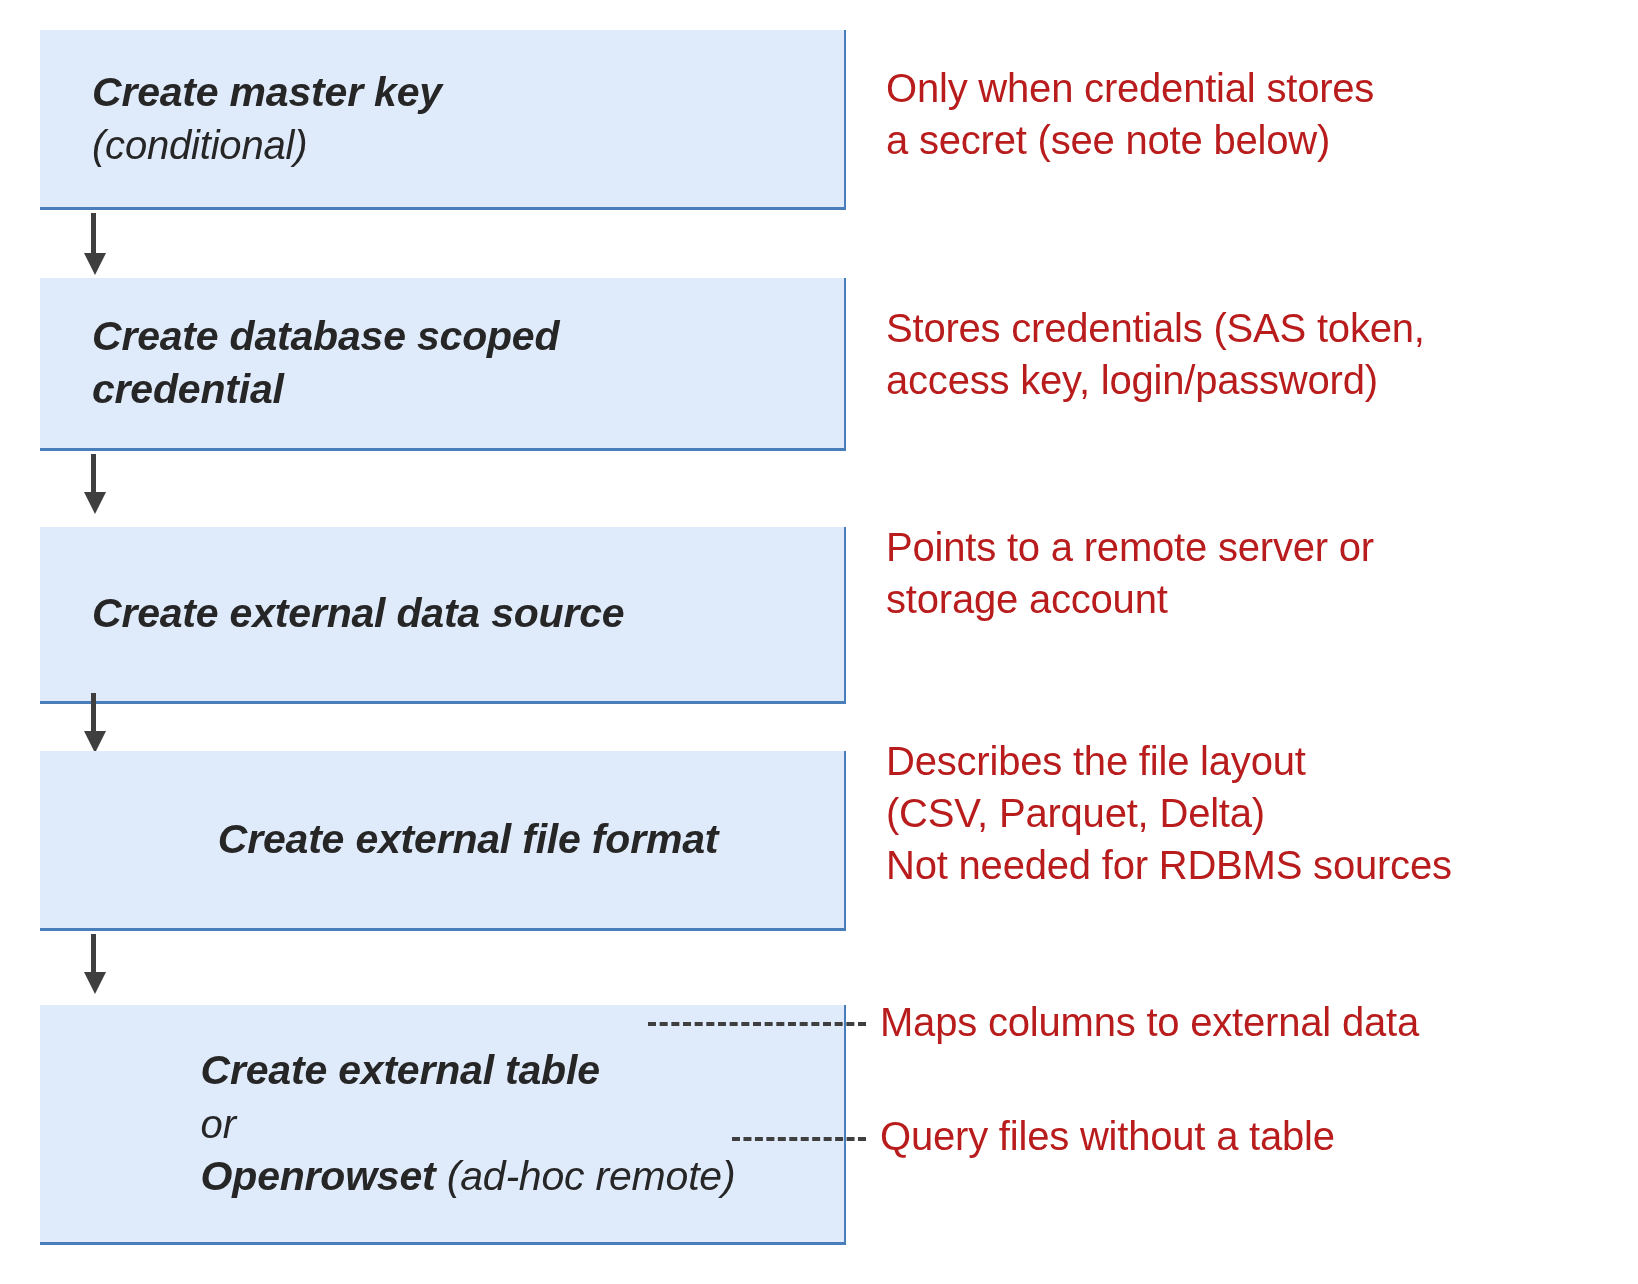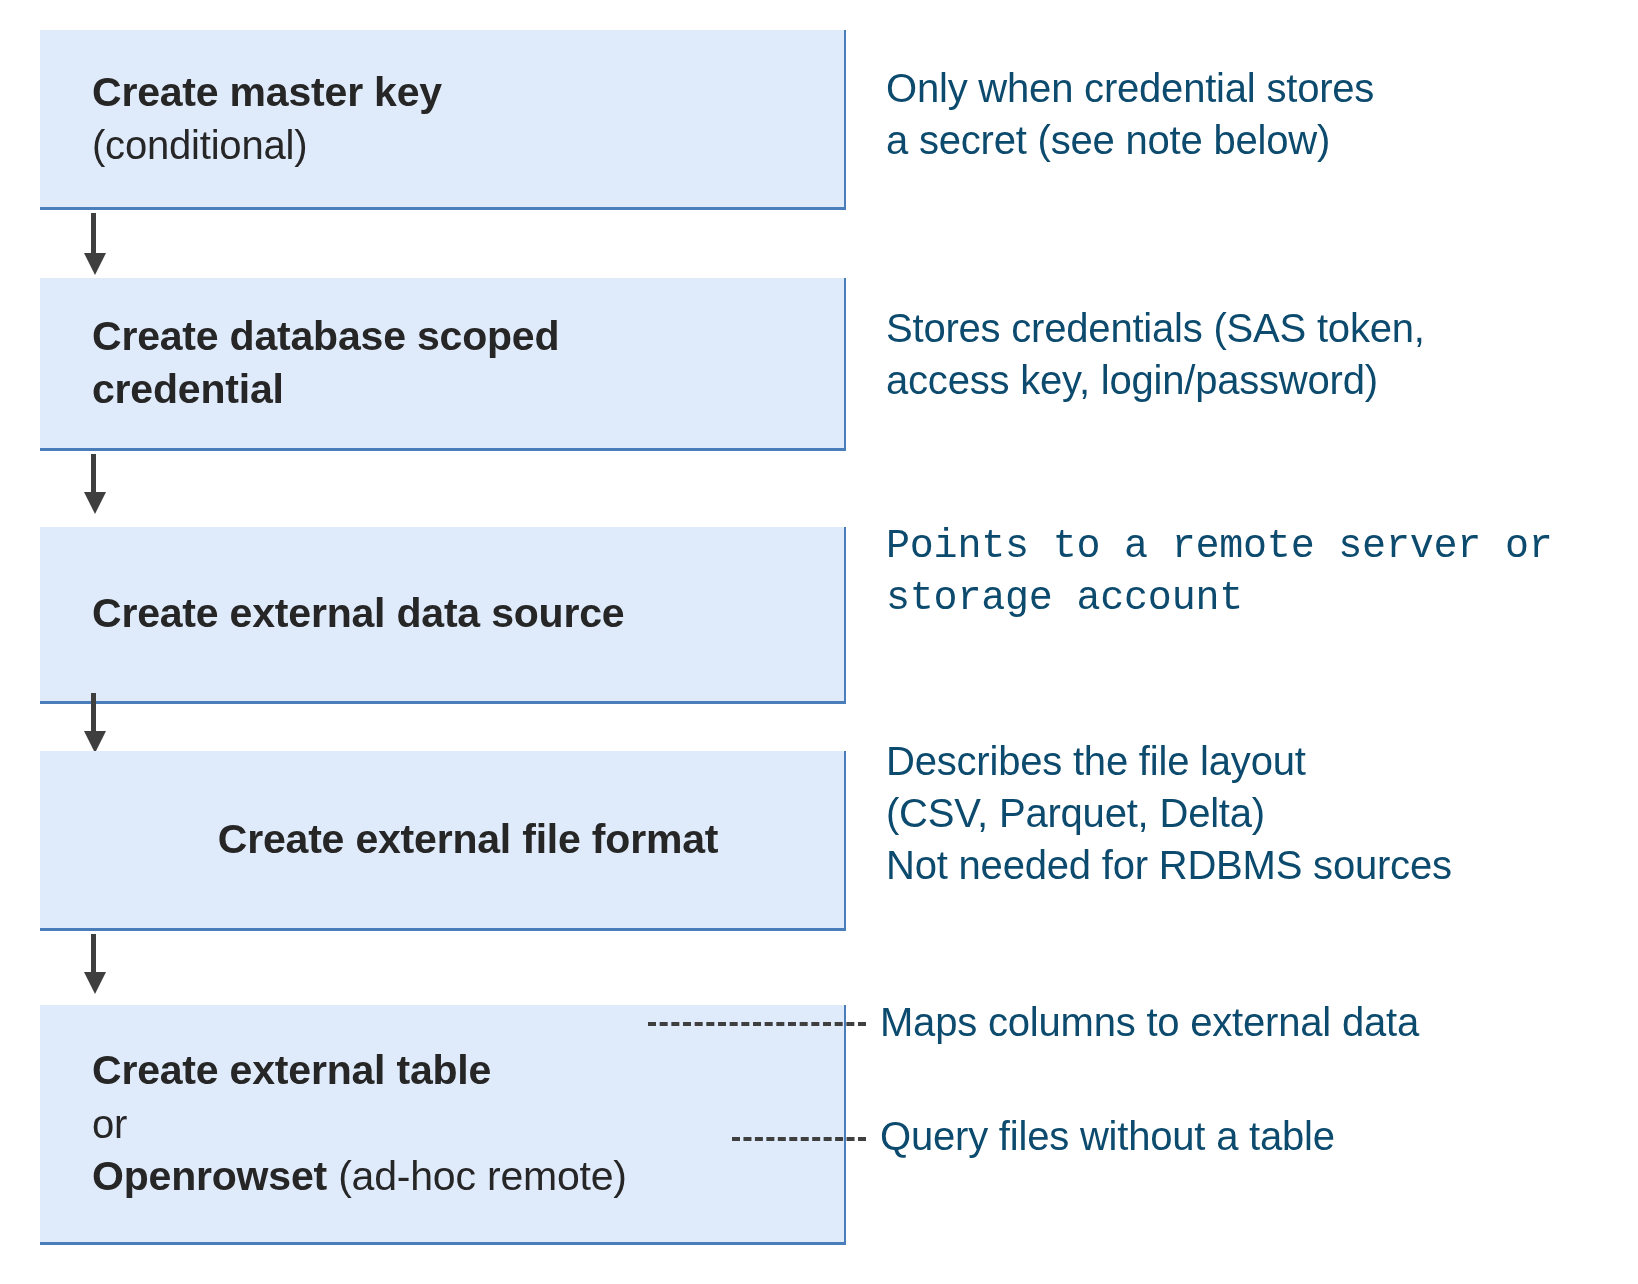--- a/index.html
+++ b/index.html
@@ -24,20 +24,21 @@
     position: absolute;
     left: 40px;
     width: 806px;
     background: #dfeafb;
     border-bottom: 3px solid #4a7ebb;
     border-right: 2px solid #4a7ebb;
     box-sizing: border-box;
     display: flex;
     flex-direction: column;
     justify-content: center;
+    font-style: italic;
   }
   .step-text {
     padding-left: 52px;
     color: #262626;
     line-height: 1.30;
   }
   .step-title {
     font-size: 41px;
     font-weight: bold;
     letter-spacing: -0.2px;
@@ -70,21 +71,21 @@
     width: 0;
     height: 0;
     border-left: 11px solid transparent;
     border-right: 11px solid transparent;
     border-top: 22px solid #3f3f3f;
   }
 
   
   .note {
     position: absolute;
-    color: #0c4a6e;
+    color: #b91c1c;
     font-size: 40px;
     line-height: 1.30;
     letter-spacing: -0.2px;
     white-space: pre-line;
   }
 
   
   .dash-line {
     position: absolute;
     height: 0;
@@ -121,21 +122,21 @@
   <div class="arrow" style="top:454px; height:62px;">
     <div class="shaft" style="height:38px;"></div>
     <div class="head" style="top:38px;"></div>
   </div>
 
   <div class="step-box" style="top:527px; height:177px;">
     <div class="step-text">
       <div class="step-title">Create external data source</div>
     </div>
   </div>
-  <div class="note" style="left:886px; top:521px;font-family:Liberation Mono, monospace;">Points to a remote server or
+  <div class="note" style="left:886px; top:521px;">Points to a remote server or
 storage account</div>
 
   <div class="arrow" style="top:693px; height:62px;">
     <div class="shaft" style="height:38px;"></div>
     <div class="head" style="top:38px;"></div>
   </div>
 
   <div class="step-box" style="top:751px; height:180px;text-align:center;">
     <div class="step-text">
       <div class="step-title">Create external file format</div>
@@ -143,21 +144,21 @@
   </div>
   <div class="note" style="left:886px; top:735px;">Describes the file layout
 (CSV, Parquet, Delta)
 Not needed for RDBMS sources</div>
 
   <div class="arrow" style="top:934px; height:62px;">
     <div class="shaft" style="height:38px;"></div>
     <div class="head" style="top:38px;"></div>
   </div>
 
-  <div class="step-box" style="top:1005px; height:240px;">
+  <div class="step-box" style="top:1005px; height:240px;align-items:center;">
     <div class="step-text">
       <div class="step-title">Create external table</div>
       <div class="step-sub">or</div>
       <div class="step-title"><span>Openrowset</span><span class="step-inline-normal"> (ad-hoc remote)</span></div>
     </div>
   </div>
 
   <div class="dash-line" style="left:648px; top:1022px; width:218px;"></div>
   <div class="note" style="left:880px; top:996px;">Maps columns to external data</div>
 

